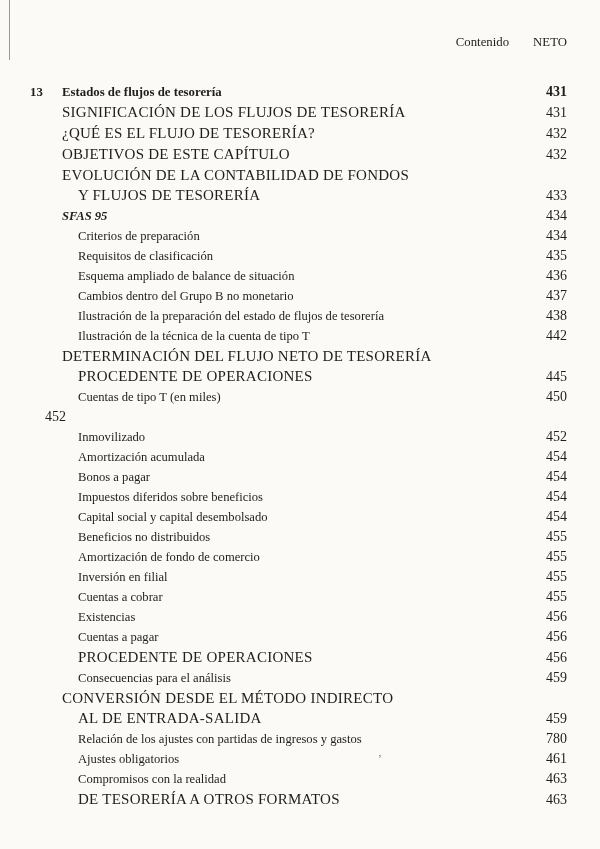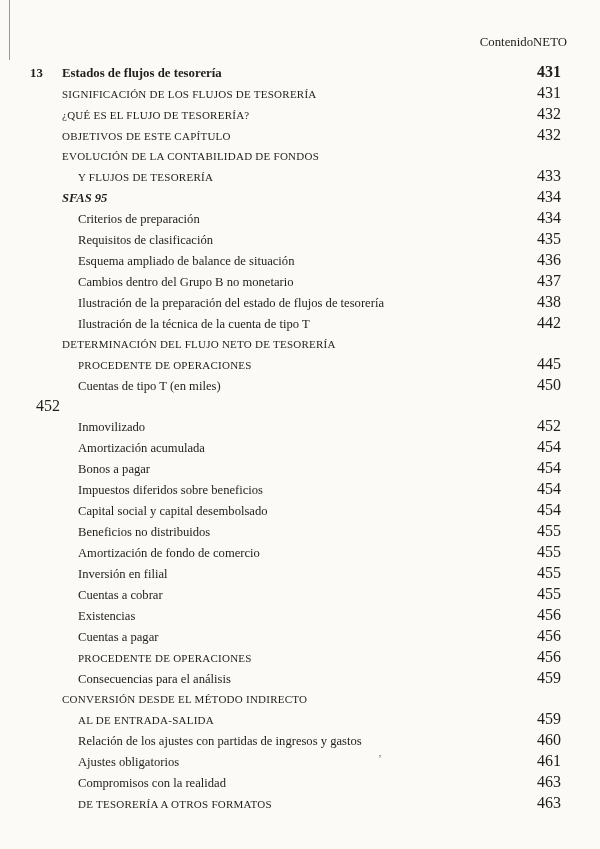--- a/index.html
+++ b/index.html
@@ -26,55 +26,56 @@
       left: 9px;
       top: 0;
       width: 1px;
       height: 60px;
       background: rgba(40, 35, 30, 0.45);
     }
     .running-header {
       display: flex;
       justify-content: flex-end;
       align-items: baseline;
+      gap: 24px;
       font-size: 12.8px;
       line-height: 16px;
     }
     .toc {
-      margin-top: 12px;
+      margin-top: 32px;
     }
     .row {
       display: flex;
       align-items: baseline;
       line-height: 20px;
       font-size: 12.6px;
     }
     .row .label {
       flex: 1 1 auto;
       white-space: nowrap;
       overflow: hidden;
     }
     .row .page-num {
       flex: 0 0 auto;
       min-width: 36px;
-      text-align: center;
-      font-size: 16px;
+      text-align: right;
+      font-size: 14px;
     }
     .chapter-row {
       font-weight: bold;
       font-size: 12.8px;
     }
     .chapter-num {
       display: inline-block;
       width: 32px;
     }
     .indent-1 .label { padding-left: 32px; }
     .indent-2 .label { padding-left: 48px; }
     .style-caps .label {
-      font-size: 11px;
+      font-size: 15px;
       letter-spacing: 0.25px;
       font-family: Liberation Serif, serif;
     }
     .style-italic .label {
       font-style: italic;
       font-weight: bold;
     }
     .artifact {
       position: absolute;
       left: 378px;
@@ -219,21 +220,21 @@
       <div class="row indent-1 style-caps">
         <span class="label">CONVERSIÓN DESDE EL MÉTODO INDIRECTO</span>
         <span class="page-num"></span>
       </div>
       <div class="row indent-2 style-caps">
         <span class="label">AL DE ENTRADA-SALIDA</span>
         <span class="page-num">459</span>
       </div>
       <div class="row indent-2 style-normal">
         <span class="label">Relación de los ajustes con partidas de ingresos y gastos</span>
-        <span class="page-num">460</span>
+        <span class="page-num">780</span>
       </div>
       <div class="row indent-2 style-normal">
         <span class="label">Ajustes obligatorios</span>
         <span class="page-num">461</span>
       </div>
       <div class="row indent-2 style-normal">
         <span class="label">Compromisos con la realidad</span>
         <span class="page-num">463</span>
       </div>
       <div class="row indent-2 style-caps">

